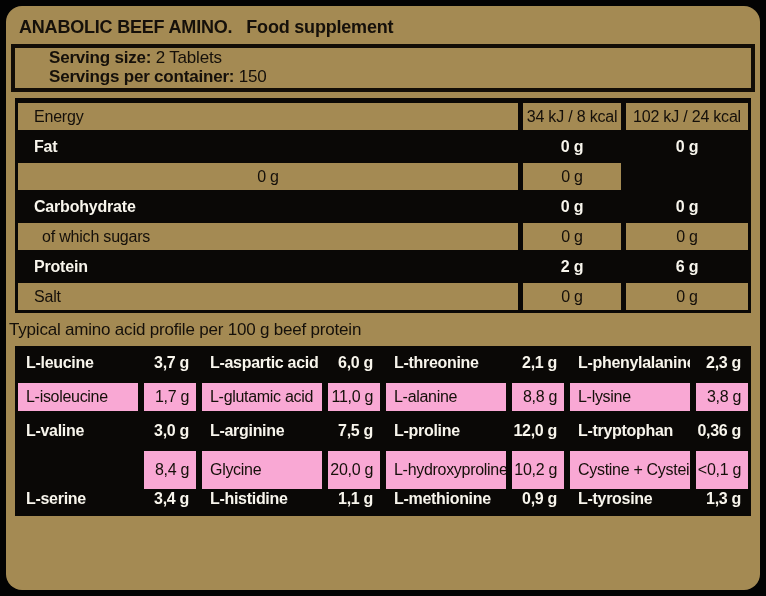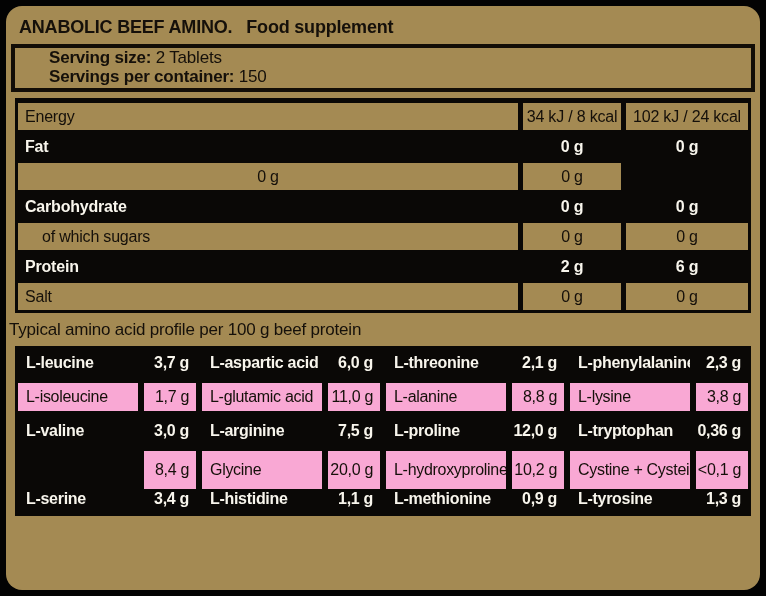--- a/index.html
+++ b/index.html
@@ -33,21 +33,21 @@
     grid-template-rows:28px 31px; color:#f8f5ec; align-items:center;
   }
   .nh-title { grid-row:1 / span 2; font-size:18px; font-weight:bold; padding-left:6px; letter-spacing:-0.2px; }
   .nh-group { grid-column:2 / span 2; grid-row:1; text-align:center; font-size:17px; font-weight:bold; align-self:end; }
   .nh-col { text-align:center; font-size:17px; font-weight:bold; }
   .nrow {
     display:grid; grid-template-columns:1fr 98px 122px; column-gap:5px;
     height:27px; margin-top:3px; font-size:16px; letter-spacing:-0.2px;
   }
   .ncell { display:flex; align-items:center; }
-  .nlabel { padding-left:7px; }
+  .nlabel { padding-left:16px; }
   .nrow.indent .nlabel { padding-left:24px; }
   .nval { justify-content:center; }
   .nrow.tan .ncell { background:#a48a53; color:#15100a; }
   .nrow.dark { color:#f8f5ec; font-weight:bold; }
   
   .amino-title { padding:7px 0 6px 3px; font-size:17px; letter-spacing:-0.2px; }
   
   .amino {
     margin:0 9px; background:#0a0806; padding:3px; box-sizing:border-box;
     display:flex; flex-direction:column; gap:6px;

